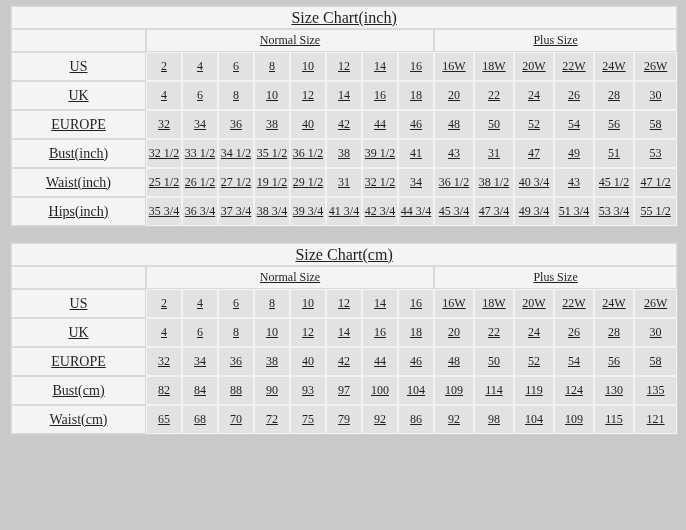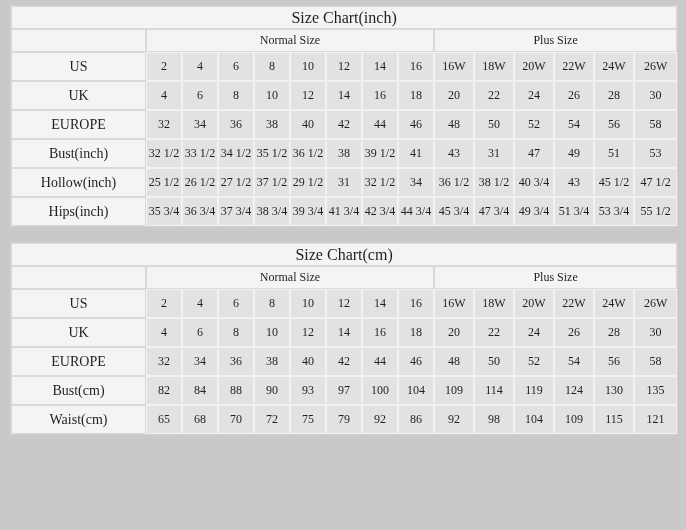--- a/index.html
+++ b/index.html
@@ -9,20 +9,21 @@
   body {
     width: 686px;
     height: 530px;
     background: var(--page-bg, #c9c9c9);
     font-family: "Liberation Serif", serif;
     color: var(--text-color, #1f1f1f);
     overflow: hidden;
   }
   .page {
     padding: 5px 0 0 10px;
+    text-decoration: underline;
   }
   table.size-table {
     width: 666px;
     table-layout: fixed;
     border-collapse: separate;
     border-spacing: 0;
     background: var(--panel-bg, #f4f4f4);
     border: 1px solid #cfcfcf;
     margin-bottom: 15px;
   }
@@ -157,25 +158,25 @@
           <td class="size-cell">39 1/2</td>
           <td class="size-cell">41</td>
           <td class="size-cell">43</td>
           <td class="size-cell">31</td>
           <td class="size-cell">47</td>
           <td class="size-cell">49</td>
           <td class="size-cell">51</td>
           <td class="size-cell">53</td>
         </tr>
         <tr>
-          <td class="label-cell">Hollow(inch)</td>
+          <td class="label-cell">Waist(inch)</td>
           <td class="size-cell">25 1/2</td>
           <td class="size-cell">26 1/2</td>
           <td class="size-cell">27 1/2</td>
-          <td class="size-cell">37 1/2</td>
+          <td class="size-cell">19 1/2</td>
           <td class="size-cell">29 1/2</td>
           <td class="size-cell">31</td>
           <td class="size-cell">32 1/2</td>
           <td class="size-cell">34</td>
           <td class="size-cell">36 1/2</td>
           <td class="size-cell">38 1/2</td>
           <td class="size-cell">40 3/4</td>
           <td class="size-cell">43</td>
           <td class="size-cell">45 1/2</td>
           <td class="size-cell">47 1/2</td>

